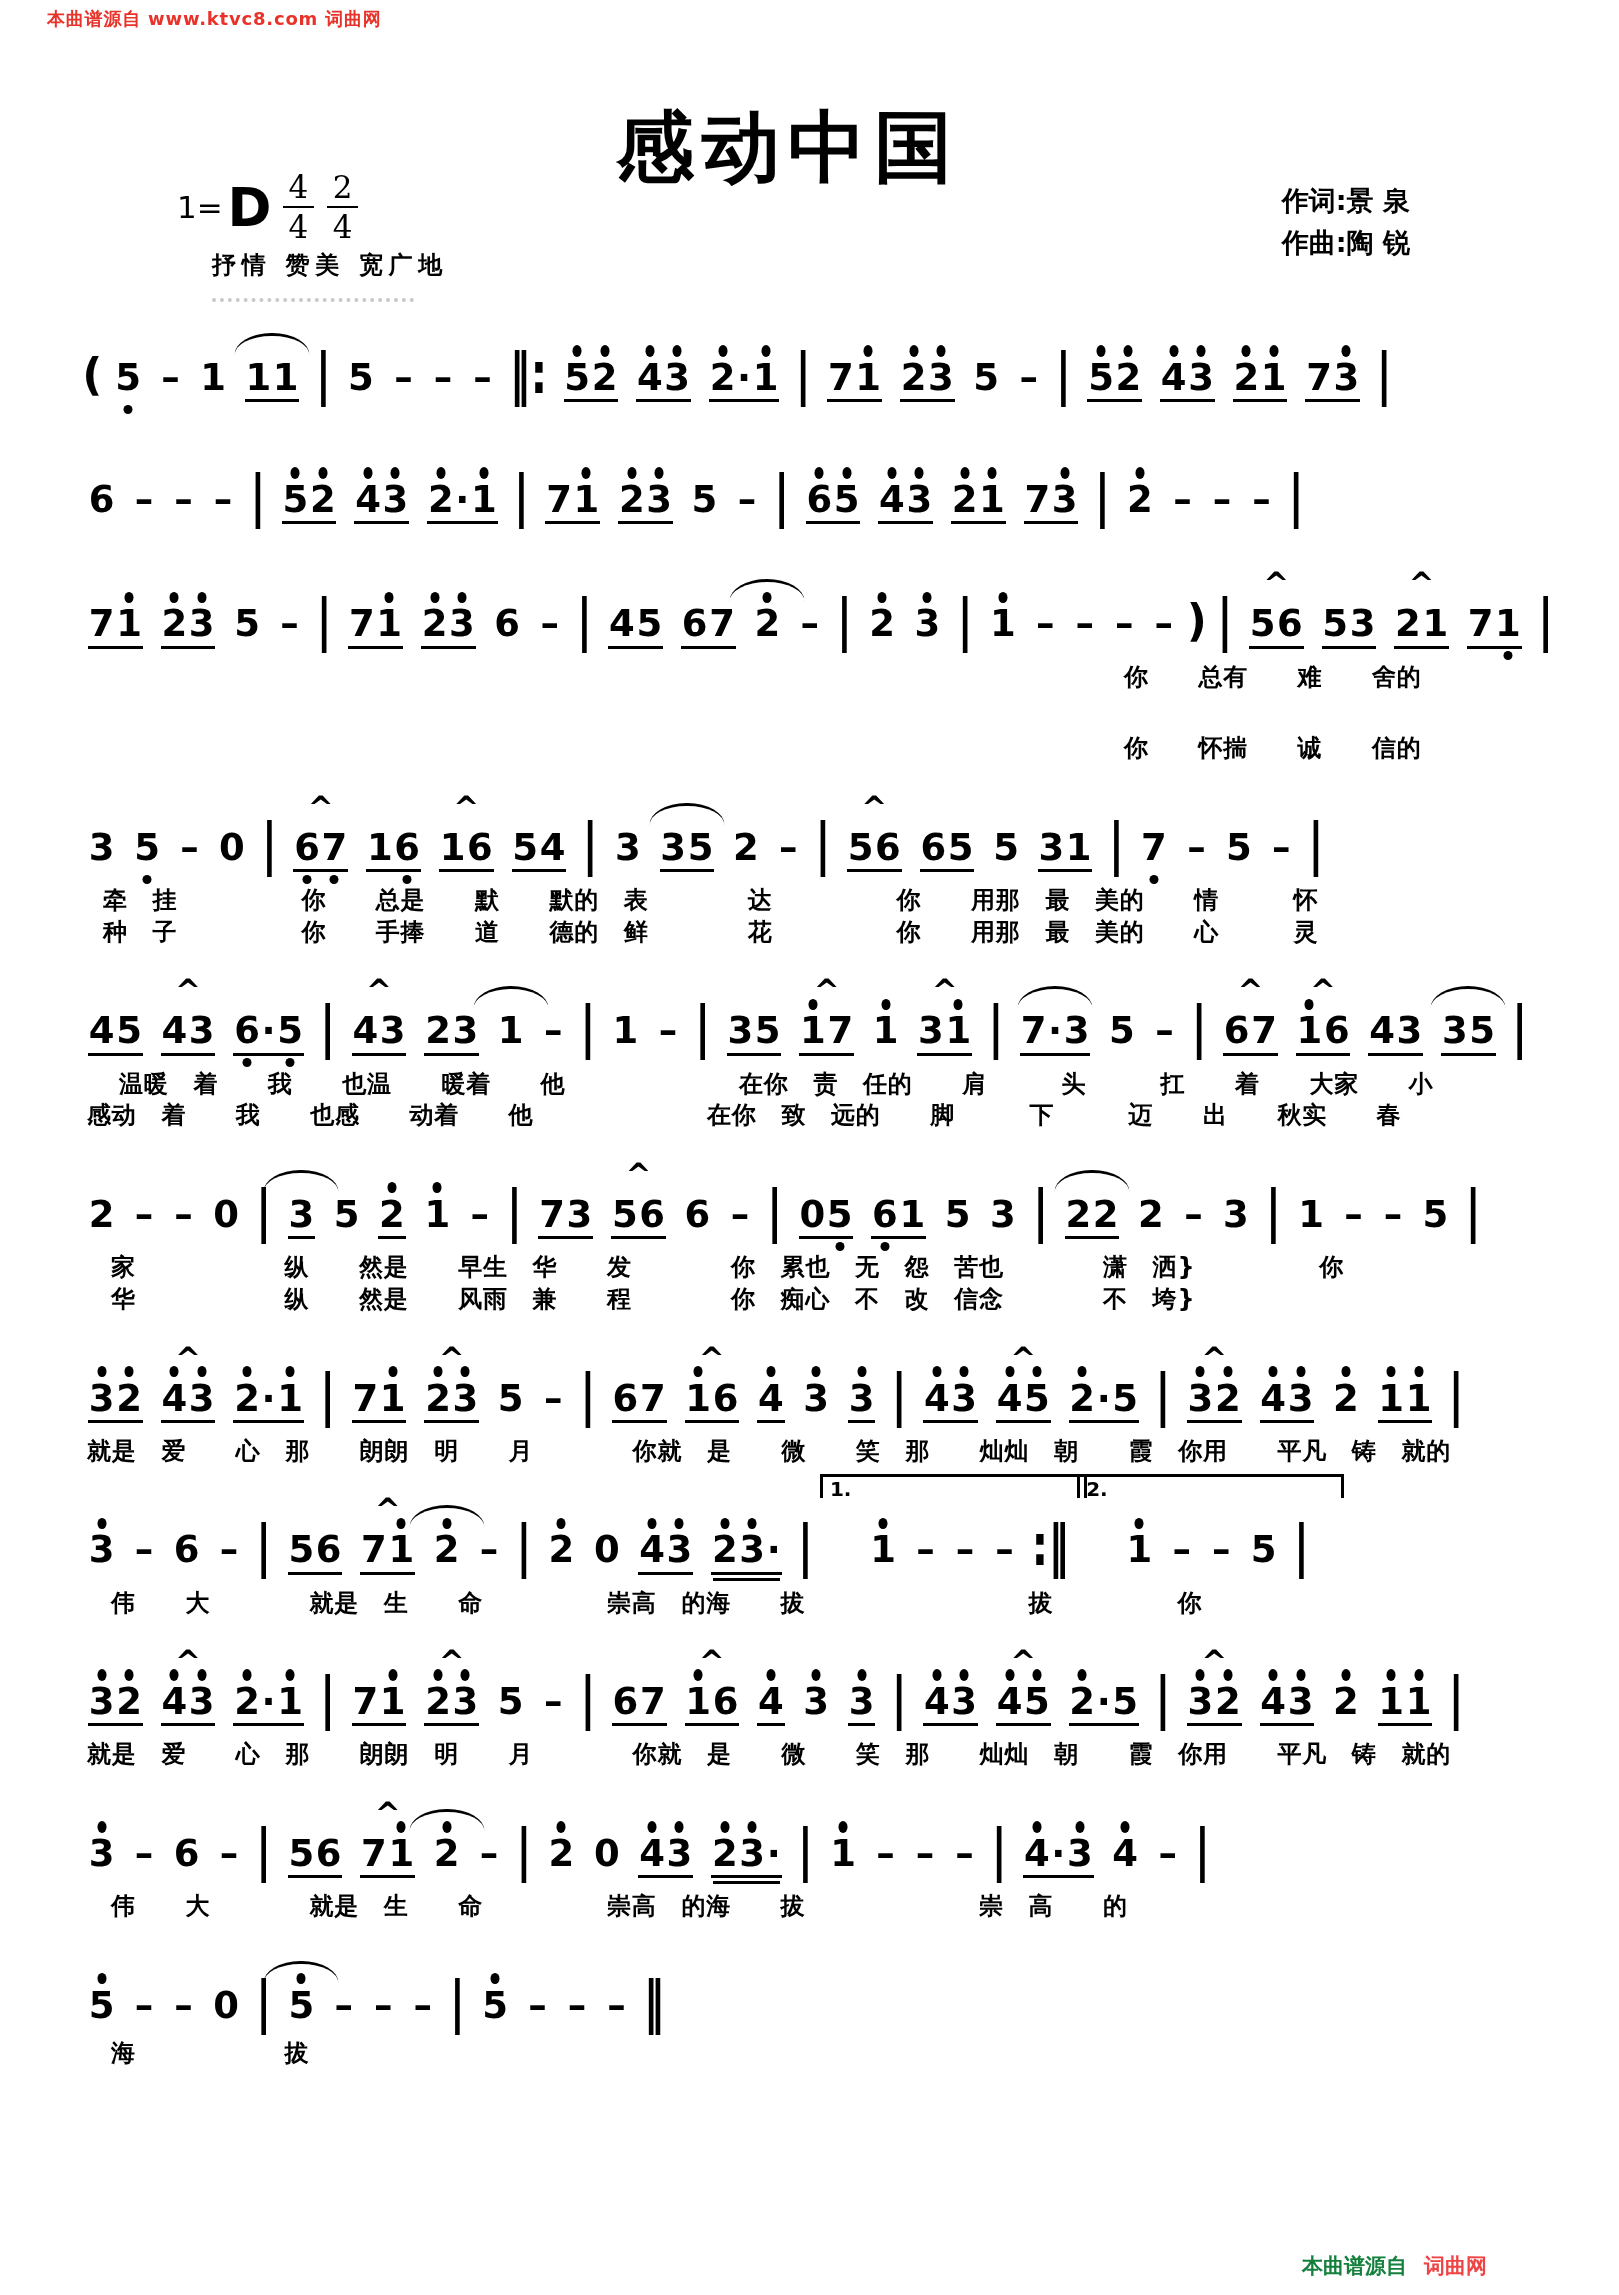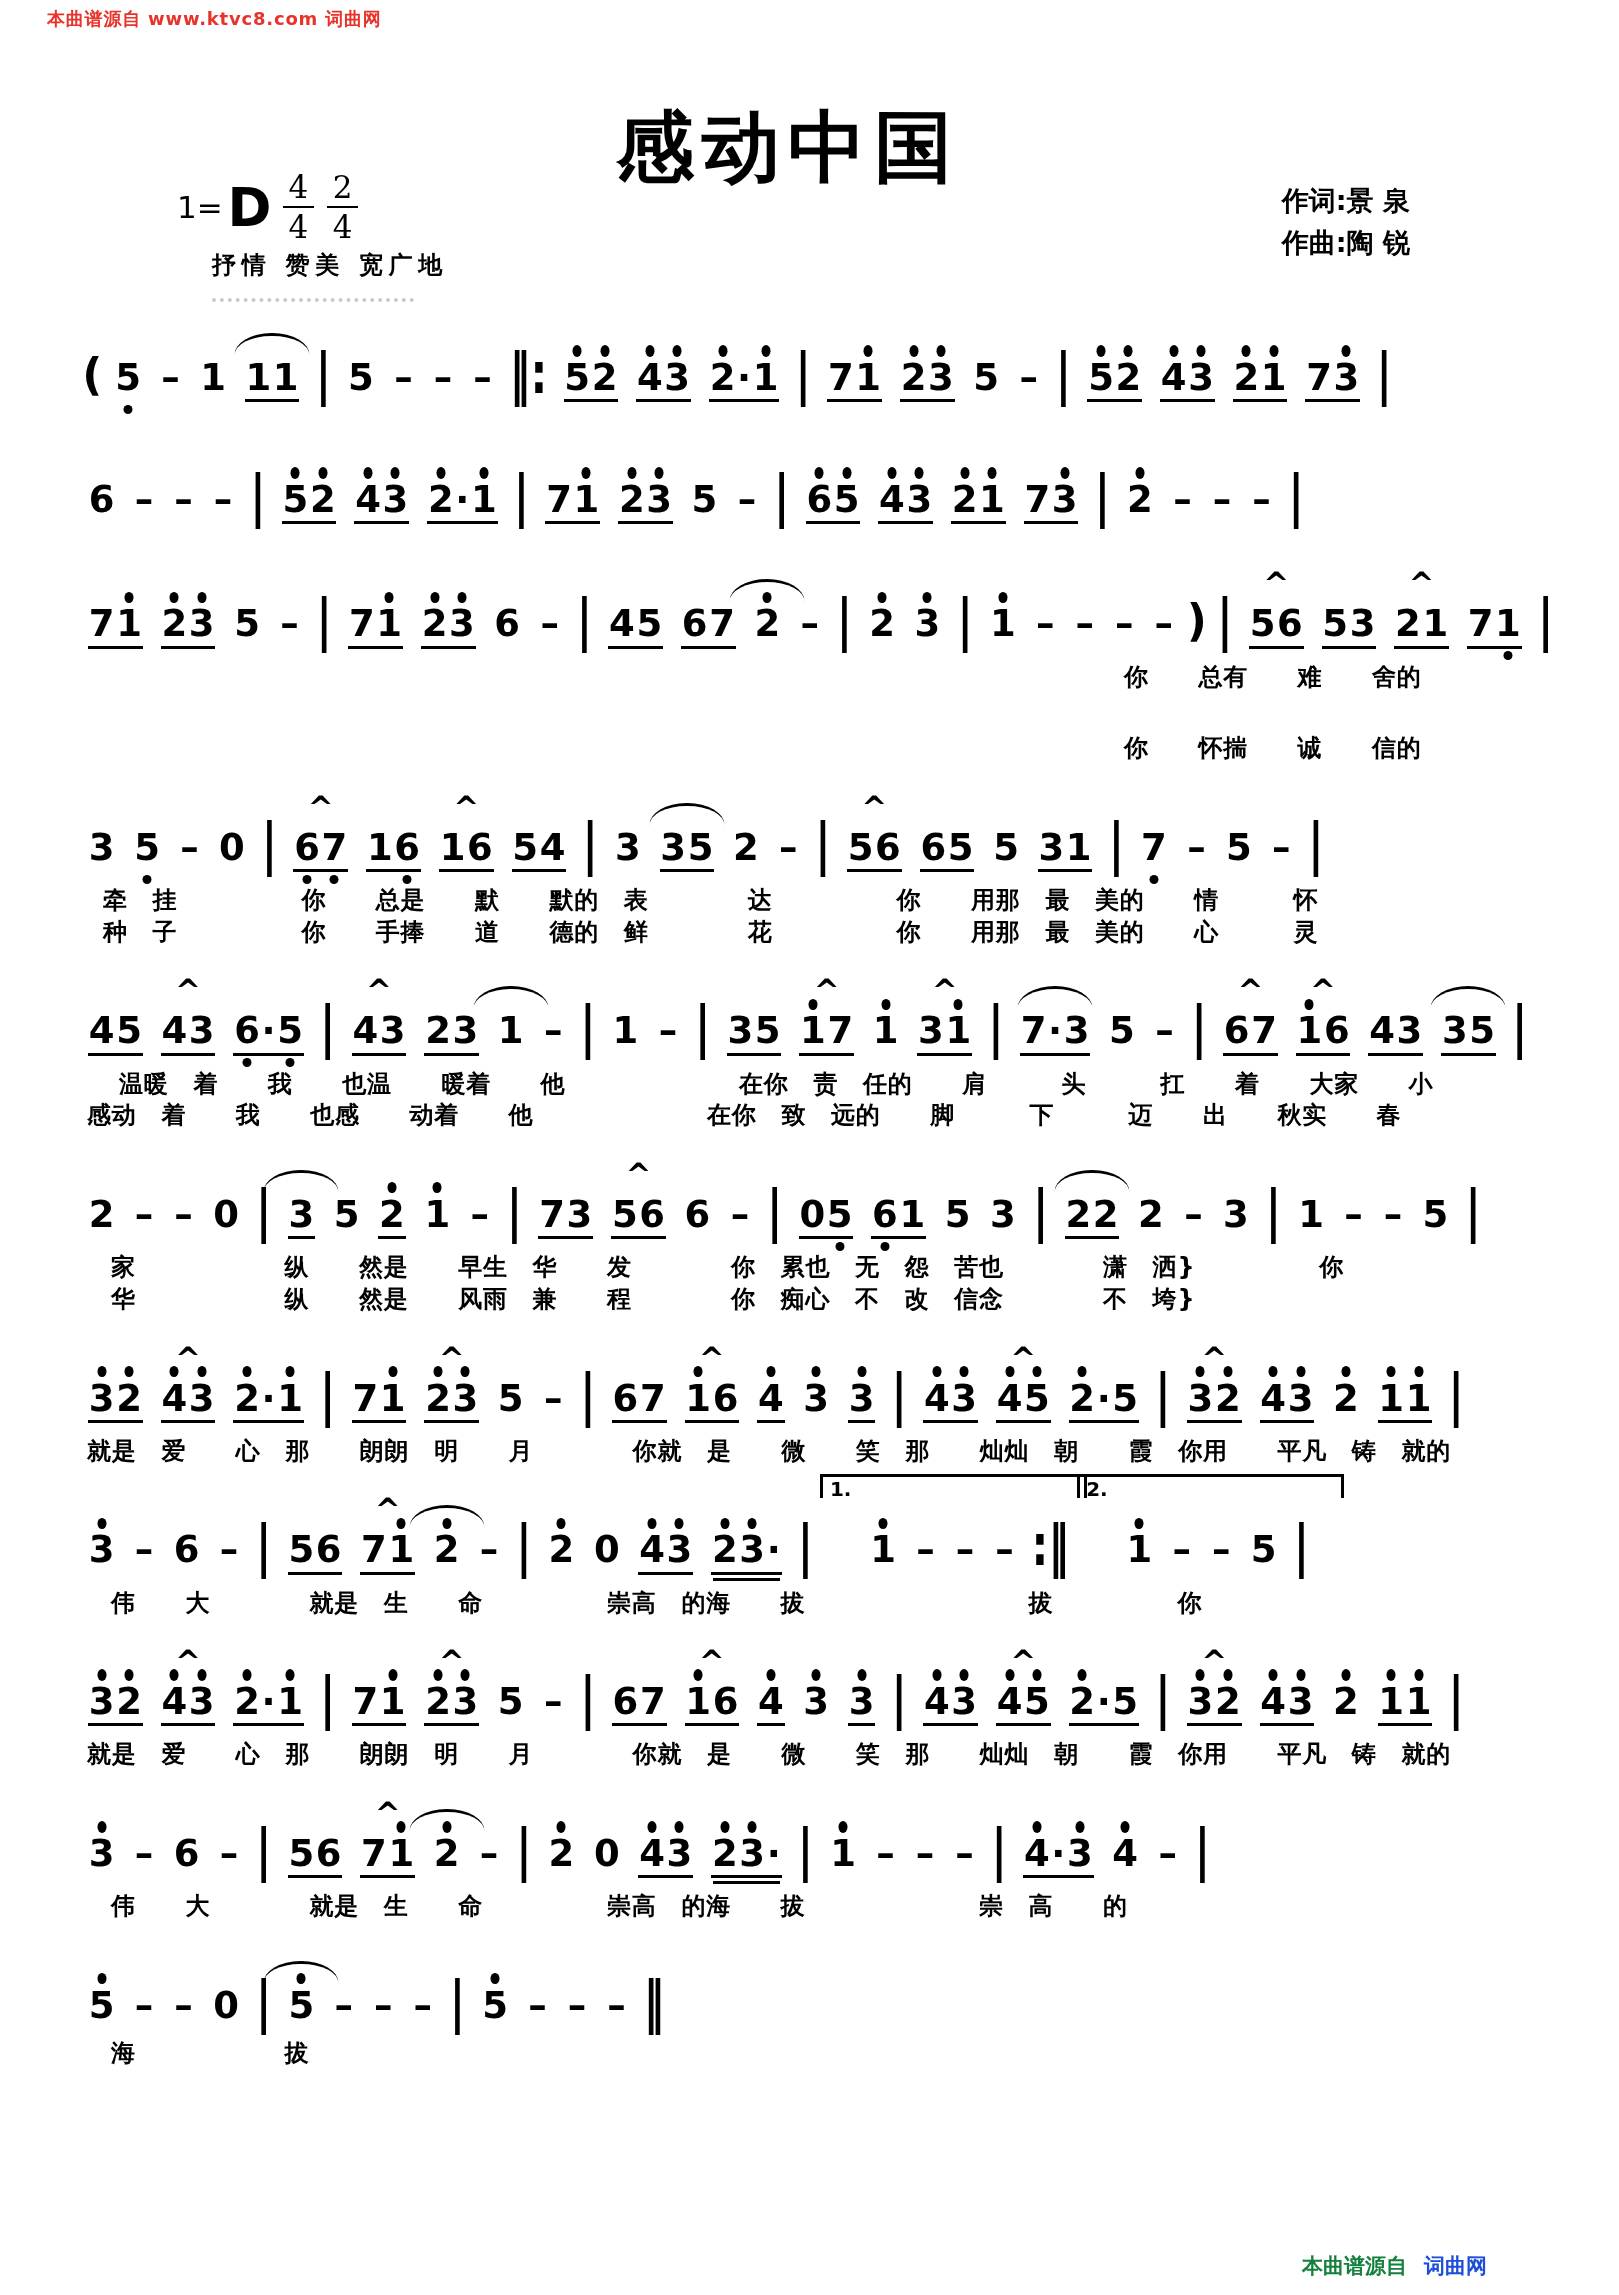--- a/index.html
+++ b/index.html
@@ -3,21 +3,21 @@
 <meta charset="utf-8">
 <style>
   html,body{margin:0;padding:0;background:#ffffff;}
   .page{position:relative;width:1576px;height:2295px;background:#fff;overflow:hidden;
         font-family:"DejaVu Sans","Liberation Sans",sans-serif;color:#000;}
 
   
   .watermark{position:absolute;top:6.5px;left:47px;font-size:18px;font-weight:bold;color:#e8332a;letter-spacing:0.8px;}
   .footer{position:absolute;bottom:14.6px;right:89px;font-size:21px;font-weight:bold;}
   .footer .src{color:#15803d;}
-  .footer .site{color:#1d4ed8;margin-left:9.7px;}
+  .footer .site{color:#ef4444;margin-left:9.7px;}
 
   
   .title{position:absolute;top:96px;left:0;width:100%;text-align:center;
          font-size:78px;font-weight:bold;letter-spacing:8px;}
   .credits{position:absolute;top:180px;right:166px;font-size:27px;font-weight:bold;line-height:1.55;text-align:left;}
   .keysig{position:absolute;top:170px;left:177px;display:flex;align-items:center;}
   .key-prefix{font-size:31px;}
   .key-letter{font-size:53px;font-weight:bold;margin:0 11.3px 0 4.9px;}
   .frac{display:inline-flex;flex-direction:column;align-items:center;font-size:31px;line-height:1.12;
         font-family:"DejaVu Serif","Liberation Serif",serif;margin-right:13px;}

